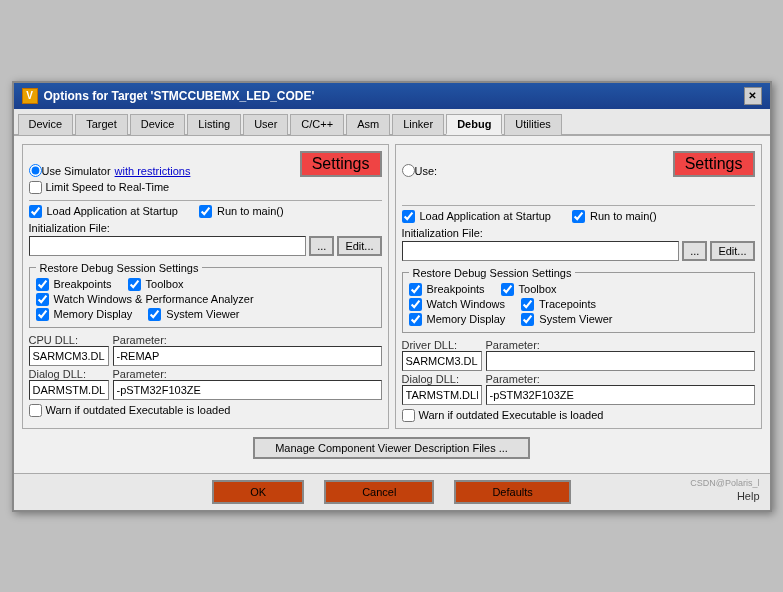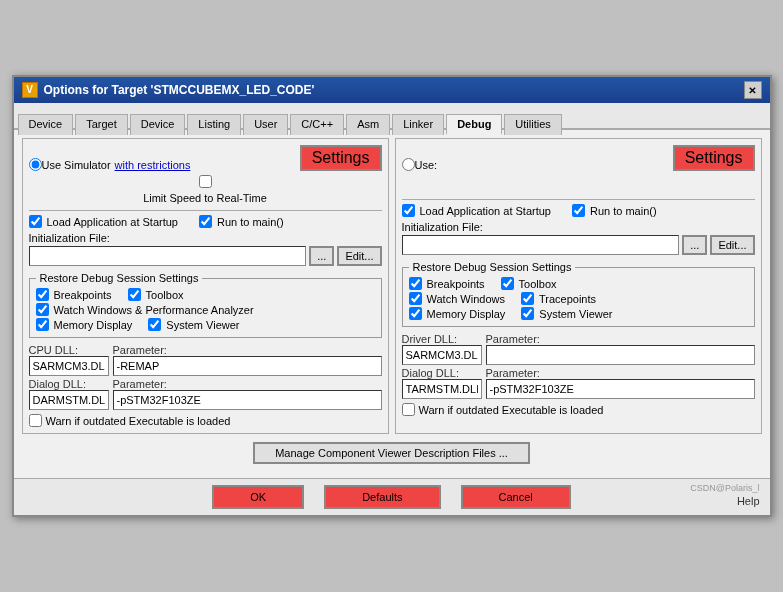--- a/index.html
+++ b/index.html
@@ -63,21 +63,21 @@
     }
     .tab {
       padding: 3px 10px;
       border: 1px solid #aaa;
       border-bottom: none;
       background: #d8d8d8;
       cursor: pointer;
       font-size: 11px;
       margin-right: 2px;
       position: relative;
-      top: 7px;
+      top: 1px;
     }
     .tab.active {
       background: #f0f0f0;
       font-weight: bold;
       border-bottom: 2px solid #f0f0f0;
       z-index: 1;
     }
     .content {
       padding: 8px;
       background: #f0f0f0;
@@ -199,21 +199,21 @@
       display: flex;
       justify-content: center;
       gap: 20px;
       padding: 6px;
       border-top: 1px solid #aaa;
       background: #e8e8e8;
       position: relative;
     }
     .bottom-btn {
       border: 2px solid #888;
-      background: #ef4444;
+      background: #c2410c;
       padding: 4px 36px;
       cursor: pointer;
       font-size: 11px;
       min-width: 70px;
     }
     .help-text {
       position: absolute;
       right: 10px;
       bottom: 8px;
       font-size: 11px;
@@ -229,21 +229,20 @@
     .top-section {
       display: flex;
       align-items: flex-end;
       margin-bottom: 4px;
     }
     .limit-row {
       display: flex;
       align-items: center;
       gap: 4px;
       margin-bottom: 6px;
-      flex-direction: column;
     }
     .separator {
       border: none;
       border-top: 1px solid #aaa;
       margin: 4px 0;
     }
     .debugger-select {
       border: 1px solid #888;
       background: white;
       font-size: 11px;
@@ -435,18 +434,18 @@
       </div>
     </div>
 
     <div class="manage-btn-row">
       <button class="manage-btn">Manage Component Viewer Description Files ...</button>
     </div>
   </div>
 
   <div class="bottom-buttons">
     <button class="bottom-btn">OK</button>
+    <button class="bottom-btn">Cancel</button>
     <button class="bottom-btn">Defaults</button>
-    <button class="bottom-btn">Cancel</button>
     <span class="help-text">Help</span>
     <span class="watermark">CSDN@Polaris_l</span>
   </div>
 </div>
 
 </body></html>

